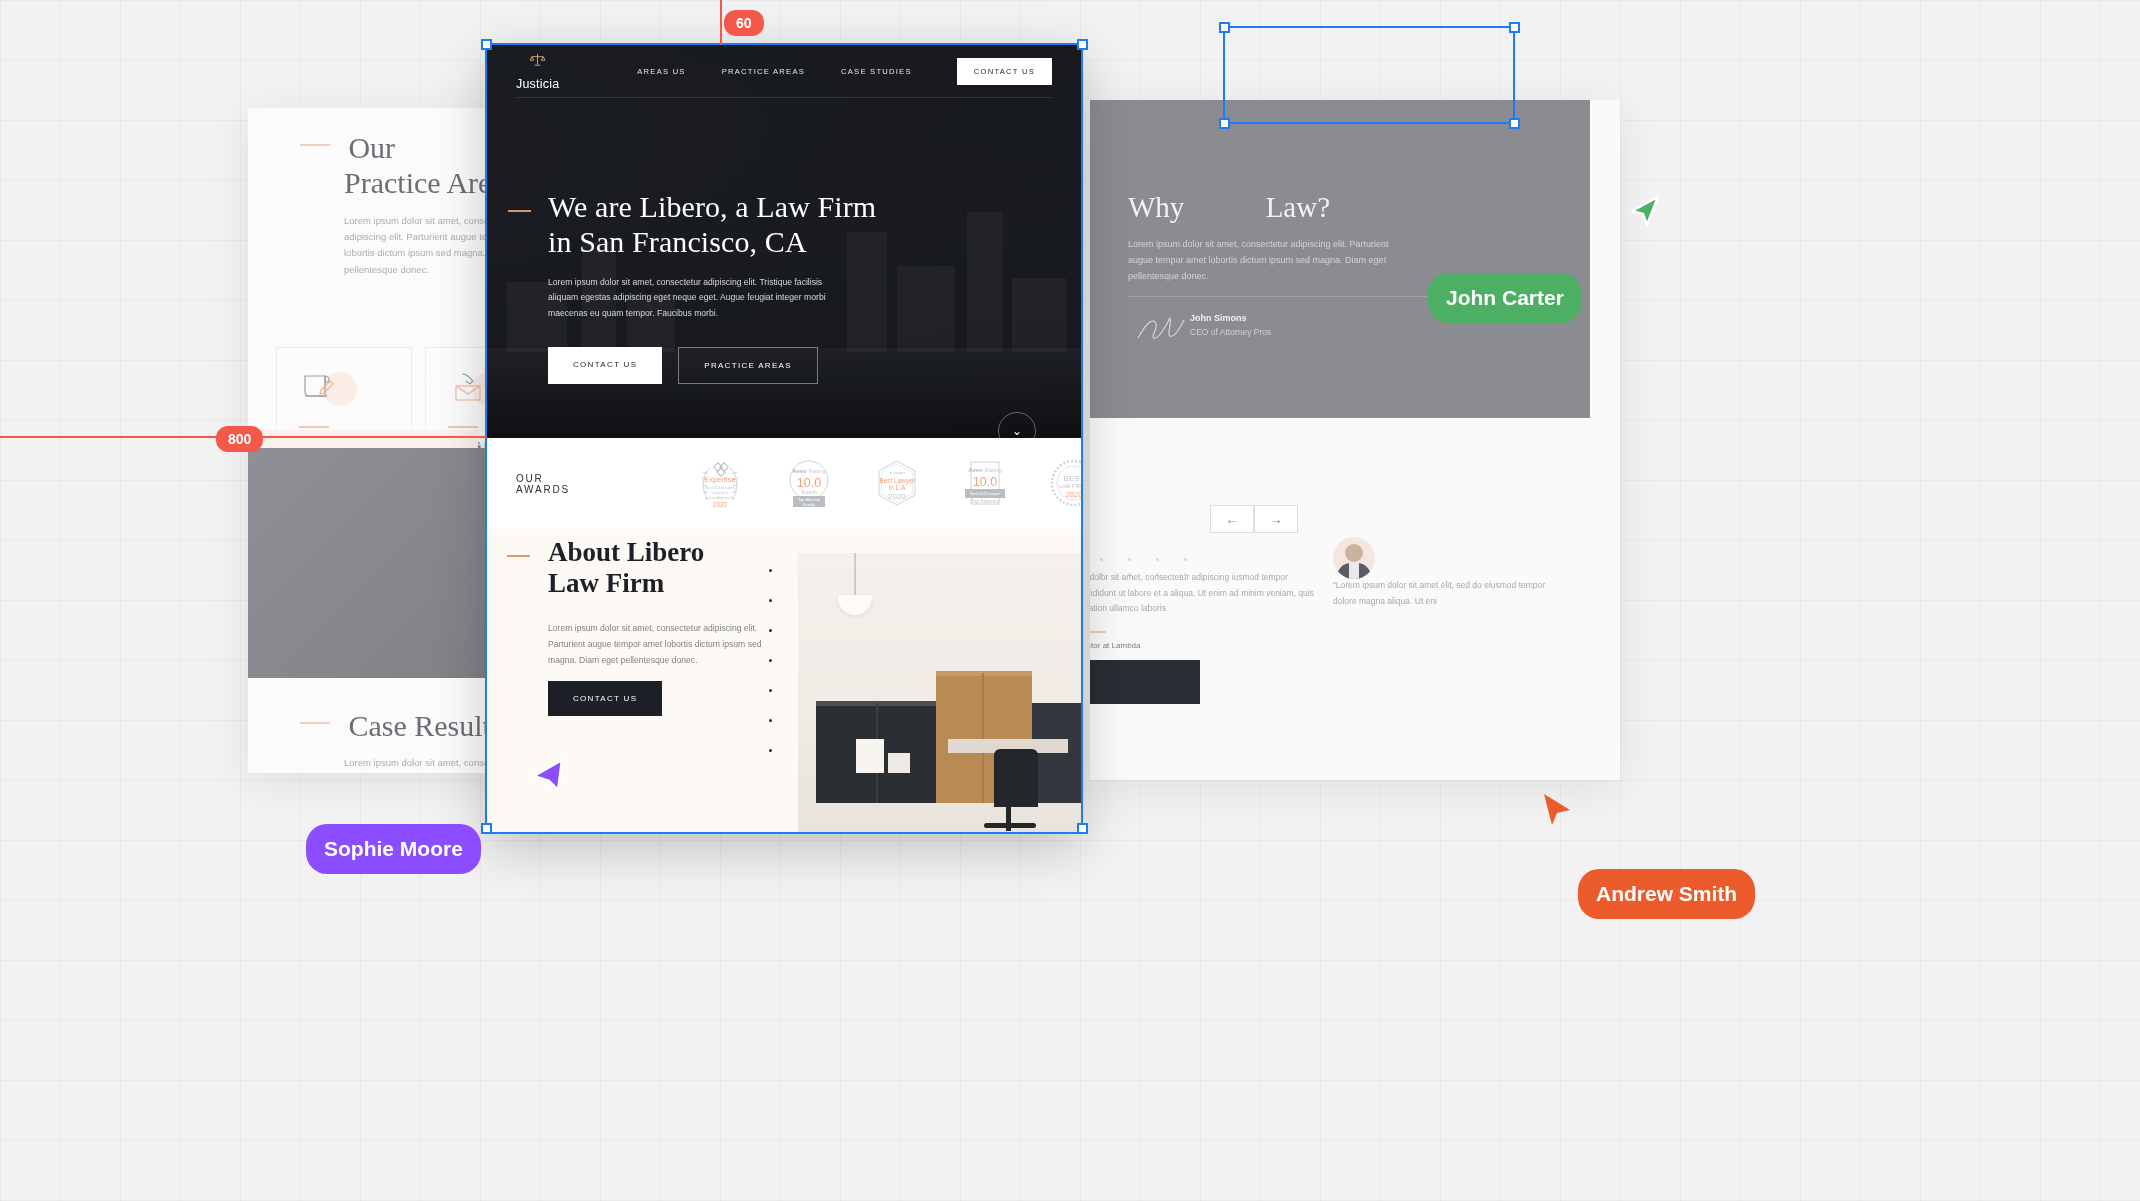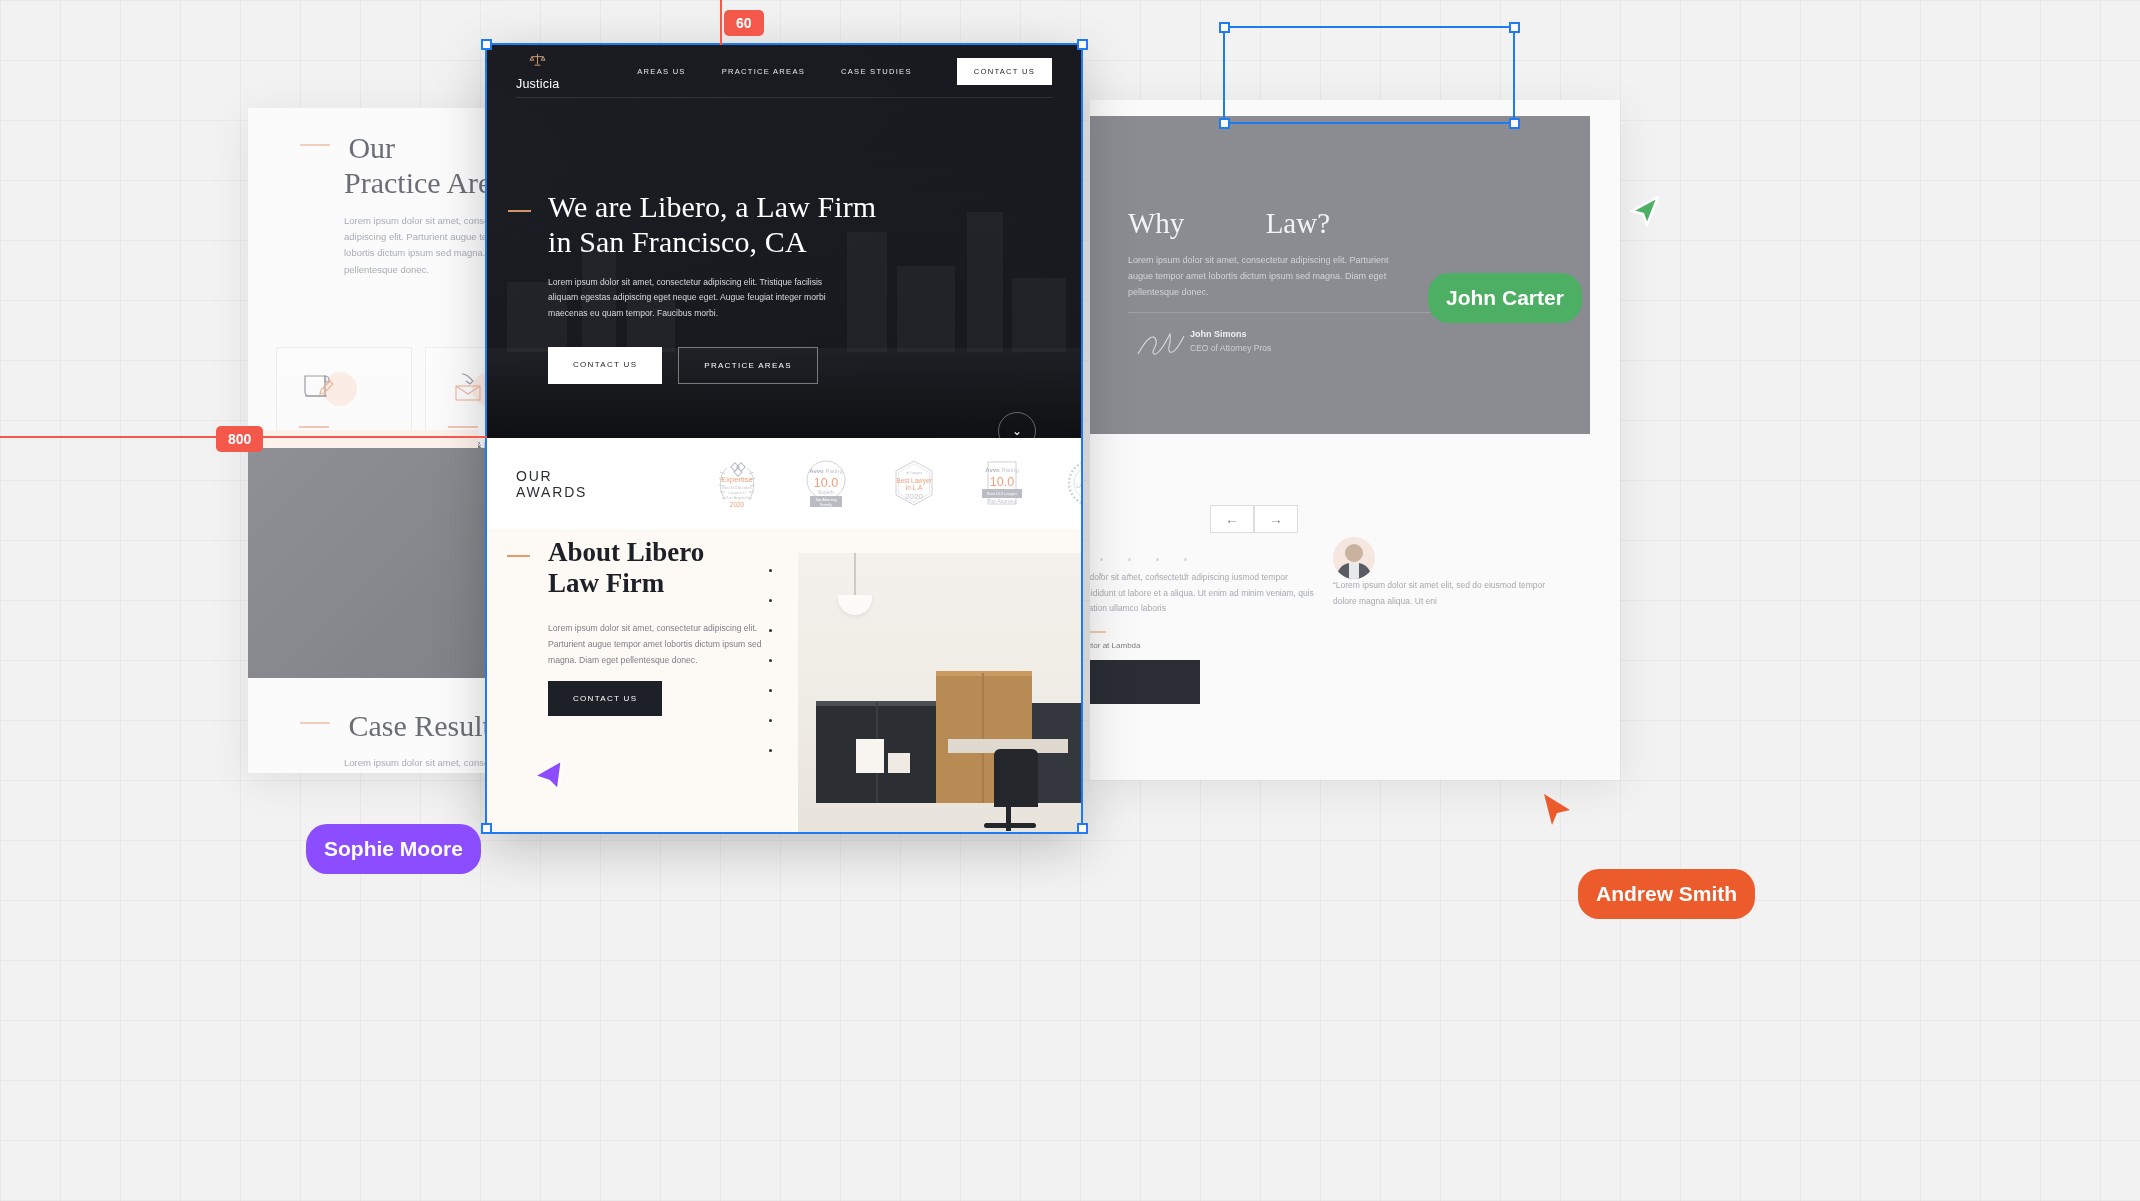--- a/index.html
+++ b/index.html
@@ -50,21 +50,21 @@
   .glm-h { position:absolute; right:28px; top:60px; font-family:"Liberation Serif",serif; font-size:30px; color:#fff;}
   .glm-p { position:absolute; right:28px; top:102px; width:230px; text-align:right; font-size:9px;color:#e2e3e5;line-height:1.8;}
   .glm-btn { position:absolute; right:28px; top:160px; background:#f4f4f6; padding:11px 26px; font-size:8.5px; letter-spacing:1.2px; color:#3c3f45;}
   .bg-left .pinkband { position:absolute; left:0; top:322px; width:230px; height:136px; background:#fdf1ec;}
 
   
   .bg-right {
     position:absolute; left:1090px; top:100px; width:530px; height:680px;
     background:#fafafa; box-shadow:0 8px 40px rgba(0,0,0,0.08); overflow:hidden;
   }
-  .br-dark { position:absolute; left:0; top:16px; width:500px; height:318px; background:#8a8c91;padding-left:40px; }
+  .br-dark { position:absolute; left:0; top:0; width:500px; height:318px; background:#8a8c91;padding-left:40px; }
   .br-h { position:absolute; left:38px; top:90px; font-family:"Liberation Serif",serif; font-size:29px; color:#f3f3f4; line-height:1.2;}
   .br-p { position:absolute; left:38px; top:136px; width:280px; font-size:9px; color:#d3d4d7; line-height:1.78;}
   .br-sep { position:absolute; left:38px; top:196px; width:420px; height:1px; background:rgba(255,255,255,0.18);}
   .br-sig { position:absolute; left:44px; top:208px; width:80px; height:36px;}
   .br-name { position:absolute; left:100px; top:213px; font-size:9px; color:#f0f0f1; font-weight:700;}
   .br-role { position:absolute; left:100px; top:227px; font-size:8.5px; color:#cfd0d3;}
 
   .arrow-btn { position:absolute; width:44px;height:28px;border:1px solid #dcdde1;background:#fff;
                display:flex;align-items:center;justify-content:center;color:#8b8e94;font-size:14px;}
   .tdots { position:absolute; }
@@ -99,38 +99,38 @@
   .hero-dash { position:absolute; left:-40px; top:20px; width:23px; height:1.6px; background:#d8946a;}
   .hero-h1 { font-family:"Liberation Serif", serif; color:#fff; font-size:30px; line-height:1.16; font-weight:400; letter-spacing:.1px;}
   .hero-p { margin-top:15px; width:300px; color:#d8dadd; font-size:8.6px; line-height:1.85;}
   .hero-btns { margin-top:25px; display:flex; gap:16px; }
   .btn-w { background:#fff; color:#22252b; font-size:8px; letter-spacing:1.3px; padding:13px 25px; }
   .btn-o { border:1px solid rgba(255,255,255,0.42); color:#fff; font-size:8px; letter-spacing:1.3px; padding:13px 25px;}
   .scroll-circle { position:absolute; right:45px; bottom:-12px; width:38px;height:38px;border-radius:50%;
     border:1px solid rgba(255,255,255,0.35); display:flex;align-items:center;justify-content:center;color:#fff;font-size:12px;}
 
   .awards { position:relative; height:91px; background:#fff; display:flex; align-items:center; padding:0 29px; }
-  .awards-t { font-size:14px; letter-spacing:1.8px; color:#2b2e34; }
+  .awards-t { font-size:10px; letter-spacing:1.8px; color:#2b2e34; }
   .badges { display:flex; align-items:center; gap:40px; margin-left:125px;}
   .about { position:relative; height:303px; background:#fdf9f4; }
   .ab-dash { position:absolute; left:20px; top:26px; width:23px;height:1.6px;background:#e29a6c;}
   .ab-h { position:absolute; left:61px; top:8px; font-family:"Liberation Serif",serif; font-size:27px; color:#1d2026; line-height:1.16;}
   .ab-p { position:absolute; left:61px; top:92px; width:240px; font-size:8.6px; color:#7e8189; line-height:1.86;}
   .ab-btn { position:absolute; left:61px; top:152px; background:#1d2026; color:#fff; font-size:8px; letter-spacing:1.3px; padding:13px 25px;}
   .ab-img { position:absolute; left:311px; top:24px; width:294px; height:279px; background:#eeeae3; overflow:hidden;}
   .ab-dots { position:absolute; left:282px; top:0px; }
   .ab-dots i { position:absolute; width:3px;height:3px;border-radius:50%;background:#2b2e34;}
 
   
   .sel-box { position:absolute; border:2px solid #1f7bf4; pointer-events:none;}
   .handle { position:absolute; width:11px;height:11px;background:#fff;border:2px solid #1f7bf4;}
   .ruler-v { position:absolute; width:2px; background:#f4584a; }
   .ruler-h { position:absolute; height:2px; background:#f4584a; }
   .pill { position:absolute; background:#f4584a; color:#fff; font-size:14px; font-weight:700;
-          padding:5px 12px; border-radius:5px; }
+          padding:5px 12px; border-radius:12px; }
 
   .cursor-label { position:absolute; color:#fff; font-weight:700; border-radius:21px; }
   .cl-green { background:#4caf64; font-size:21px; padding:13px 18px; }
   .cl-purple{ background:#8b4dff; font-size:21px; padding:13px 18px; }
   .cl-orange{ background:#ec5b2b; font-size:21px; padding:13px 18px; }
 
   .figma-badge {
     position:absolute; background:#fff; border-radius:34px; box-shadow:0 5px 22px rgba(0,0,0,0.14);
     display:flex; align-items:center; gap:20px; padding:18px 42px 18px 30px;
   }

